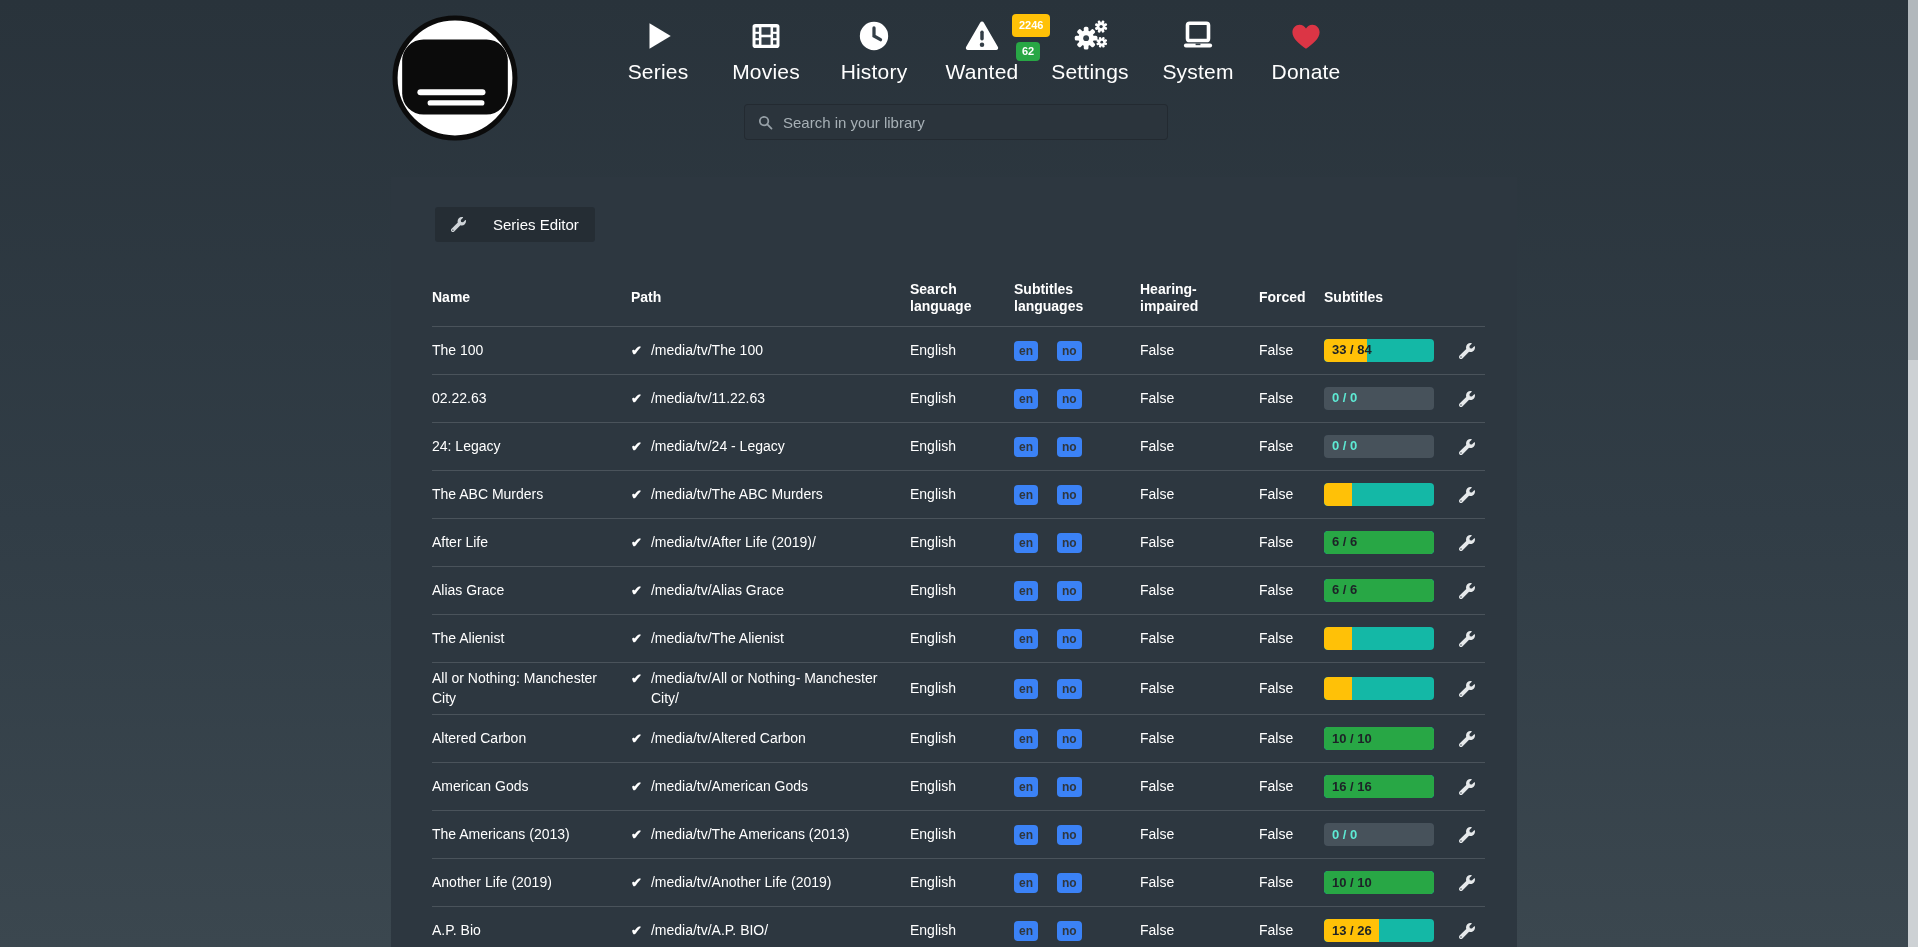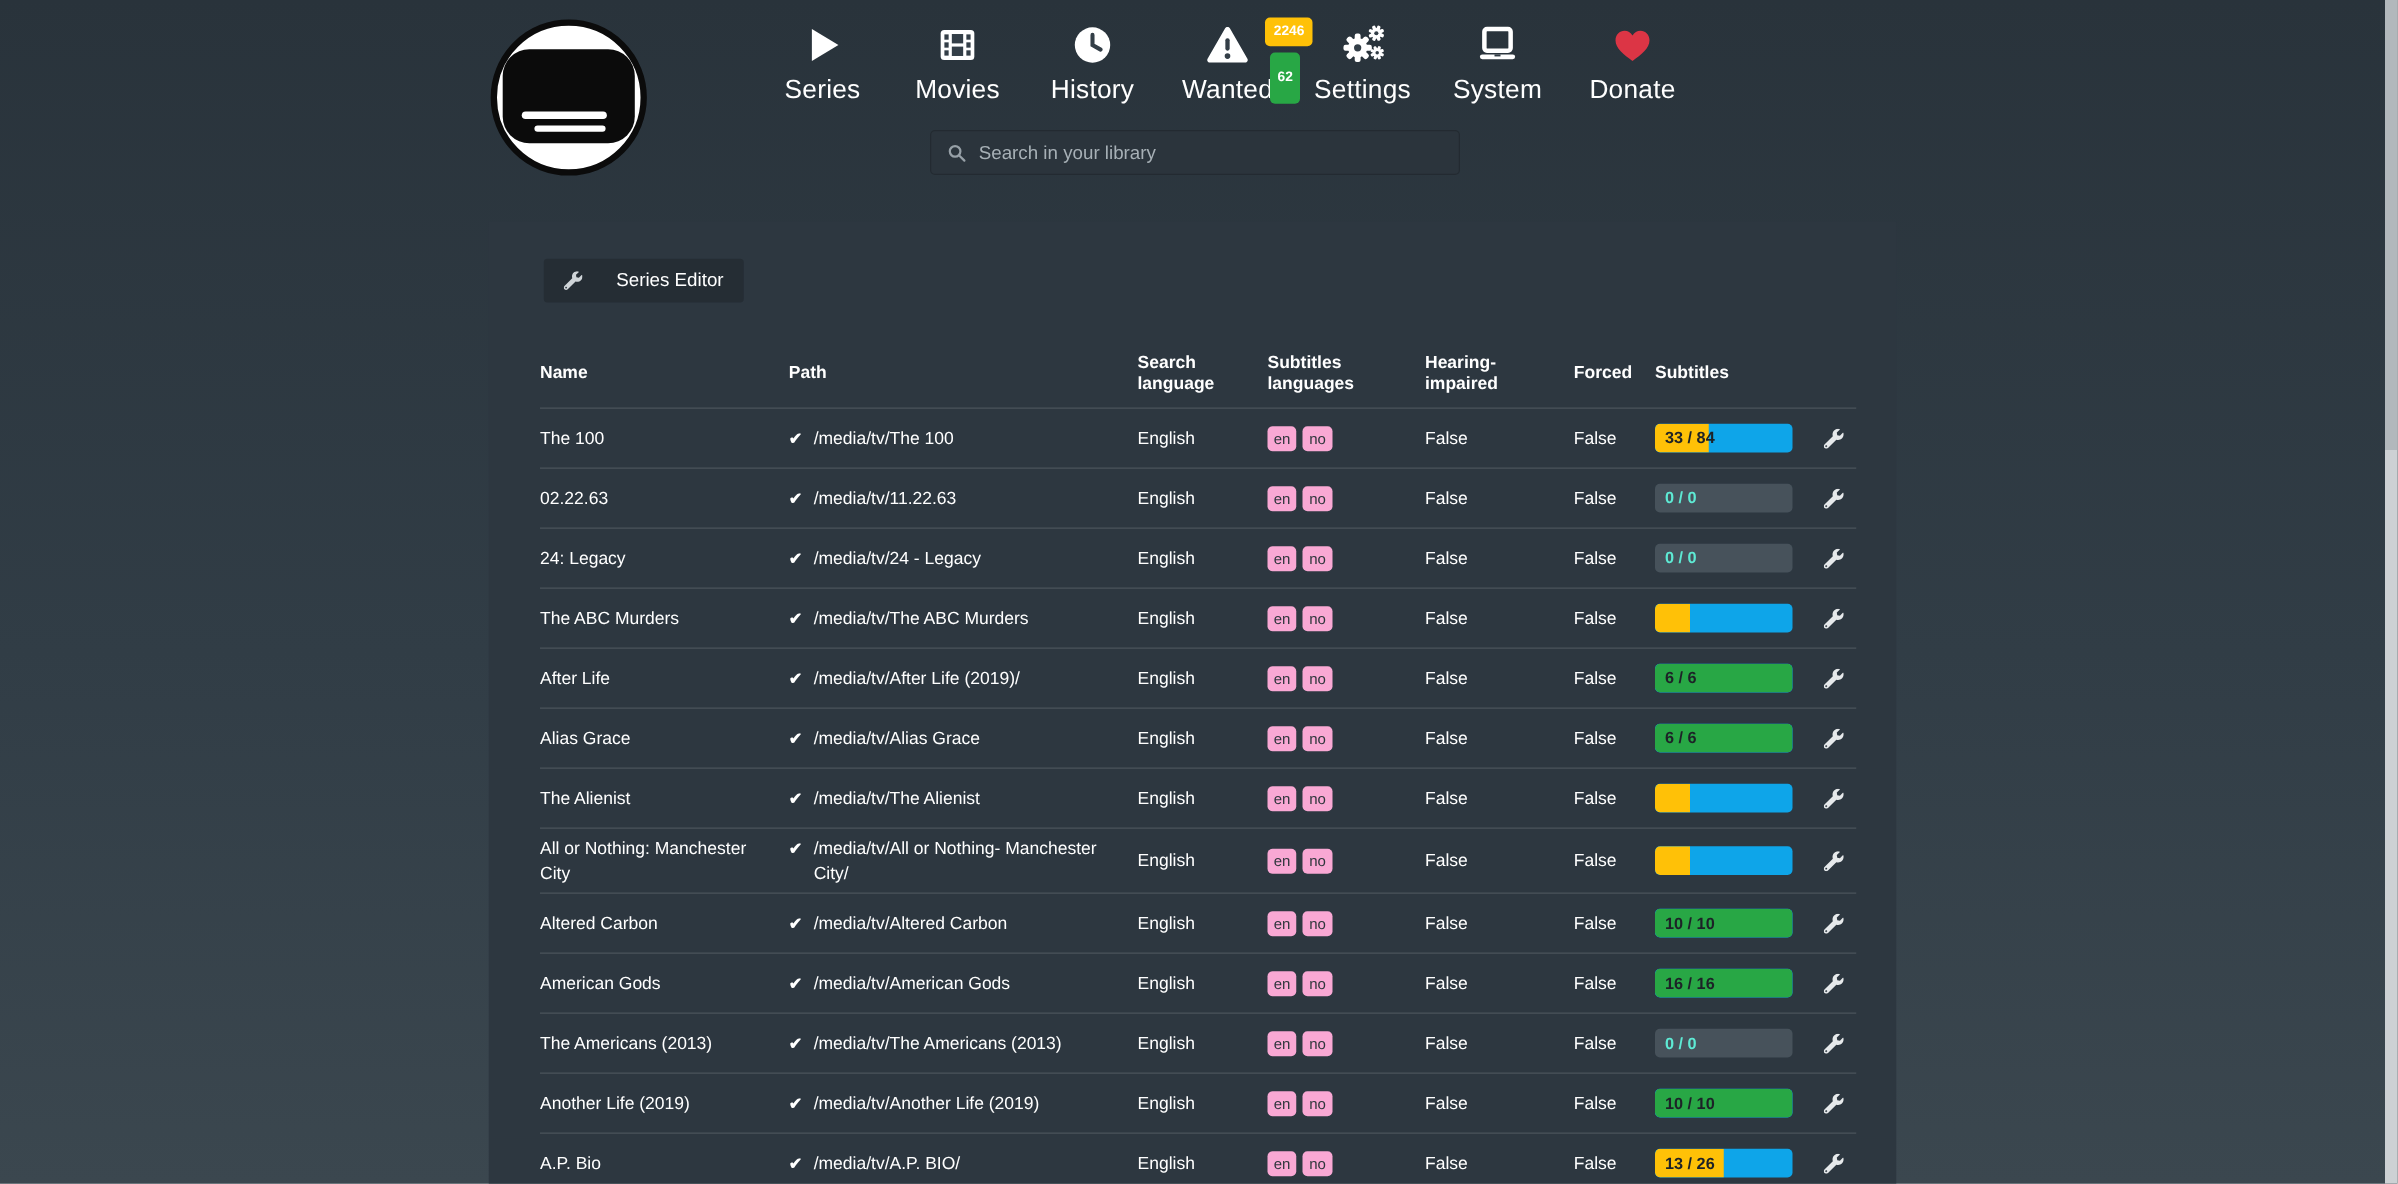--- a/index.html
+++ b/index.html
@@ -13,21 +13,21 @@
 
   
   .logo { position:absolute; left:392px; top:15px; width:126px; height:126px; cursor:pointer; }
   .nav { position:absolute; left:604px; top:14px; display:flex; }
   .nav-item { width:108px; display:flex; flex-direction:column; align-items:center; cursor:pointer; position:relative; }
   .nav-item .ico { height:44px; display:flex; align-items:center; justify-content:center; }
   .nav-item .lbl { font-size:21px; color:#fff; margin-top:2px; letter-spacing:.2px; }
   .nav-badges { position:absolute; left:84px; top:0; display:flex; flex-direction:column; align-items:flex-start;justify-content:space-between; }
   .badge { color:#fff; font-size:11px; font-weight:bold; border-radius:4px; line-height:1; }
   .badge-yellow { background:#ffc107; padding:6px 7px; }
-  .badge-green { background:#28a745; padding:15px 6px; margin-top:5px; margin-left:4px; }
+  .badge-green { background:#28a745; padding:4px 6px; margin-top:5px; margin-left:4px; }
 
   
   .search { position:absolute; left:744px; top:104px; width:424px; height:36px;
             background:#2b343c; border:1px solid rgba(0,0,0,.18); border-radius:4px;
             display:flex; align-items:center; padding:0 12px; }
   .search input { flex:1; background:transparent; border:none; outline:none; color:#f97316;
                   font-size:15px; margin-left:9px; font-family:"Liberation Sans",sans-serif; }
   .search input::placeholder { color:#a7b0b6; }
 
   
@@ -40,23 +40,23 @@
 
   
   .tbl { position:absolute; left:41px; top:93px; width:1053px; }
   .grid { display:grid; grid-template-columns:199px 279px 104px 126px 119px 65px 124px 37px; align-items:center; }
   .thead { min-height:56px; font-weight:bold; font-size:14px; }
   .thead > div { padding-right:10px; line-height:1.25; }
   .trow { min-height:48px; border-top:1px solid rgba(255,255,255,.14); font-size:14px; padding:6px 0; }
   .cell { padding-right:12px; line-height:1.4; }
   .path-cell { display:flex; align-items:flex-start; }
   .chk { color:#fff; font-size:13px; font-weight:bold; margin-right:9px; line-height:1.5; }
-  .lang-badge { display:inline-block; background:#f9a8d4; color:#2f363c; font-size:12px; font-weight:normal;
-                border-radius:4px; padding:4px 5px; margin-right:5px; line-height:1; cursor:pointer; }
-  .bar { position:relative; width:110px; height:23px; border-radius:4px; background:#0ea5e9; overflow:hidden; }
+  .lang-badge { display:inline-block; background:#3b82f6; color:#2f363c; font-size:12px; font-weight:bold;
+                border-radius:4px; padding:4px 5px; margin-right:19px; line-height:1; cursor:pointer; }
+  .bar { position:relative; width:110px; height:23px; border-radius:4px; background:#14b8a6; overflow:hidden; }
   .bar.disabled { background:#47525b; }
   .bar-fill { position:absolute; left:0; top:0; bottom:0; border-radius:4px 0 0 4px; }
   .bar-fill.yellow { background:#ffc107; }
   .bar-fill.green { background:#28a745; border-radius:4px; }
   .bar-label { position:absolute; left:8px; top:0; height:100%; display:flex; align-items:center;
                font-size:13px; font-weight:bold; color:#1d2227; white-space:nowrap; }
   .bar.disabled .bar-label { color:#5eead4; }
   .wrench-cell { display:flex; justify-content:center; cursor:pointer; color:#e6e9eb; }
 
   

